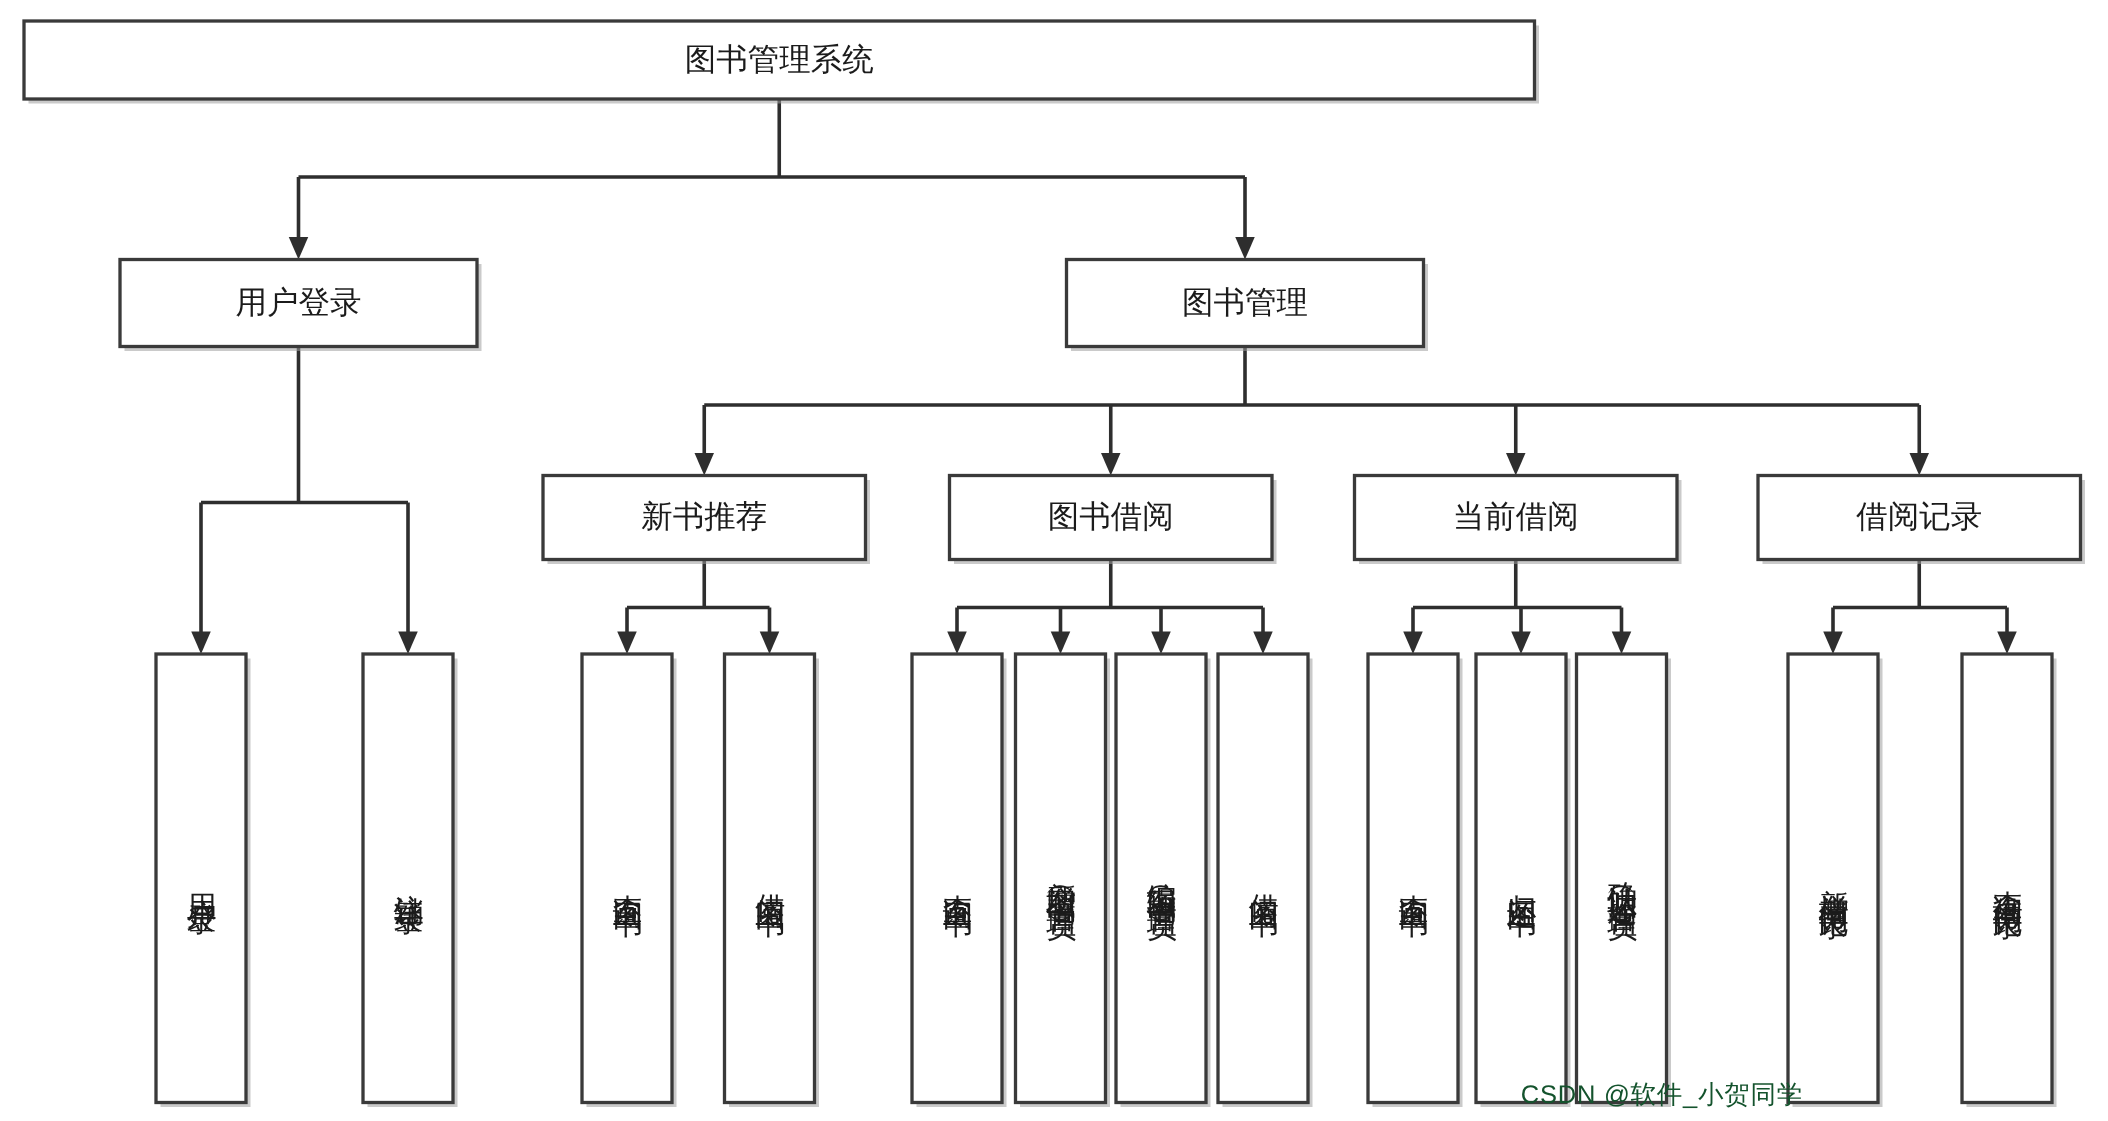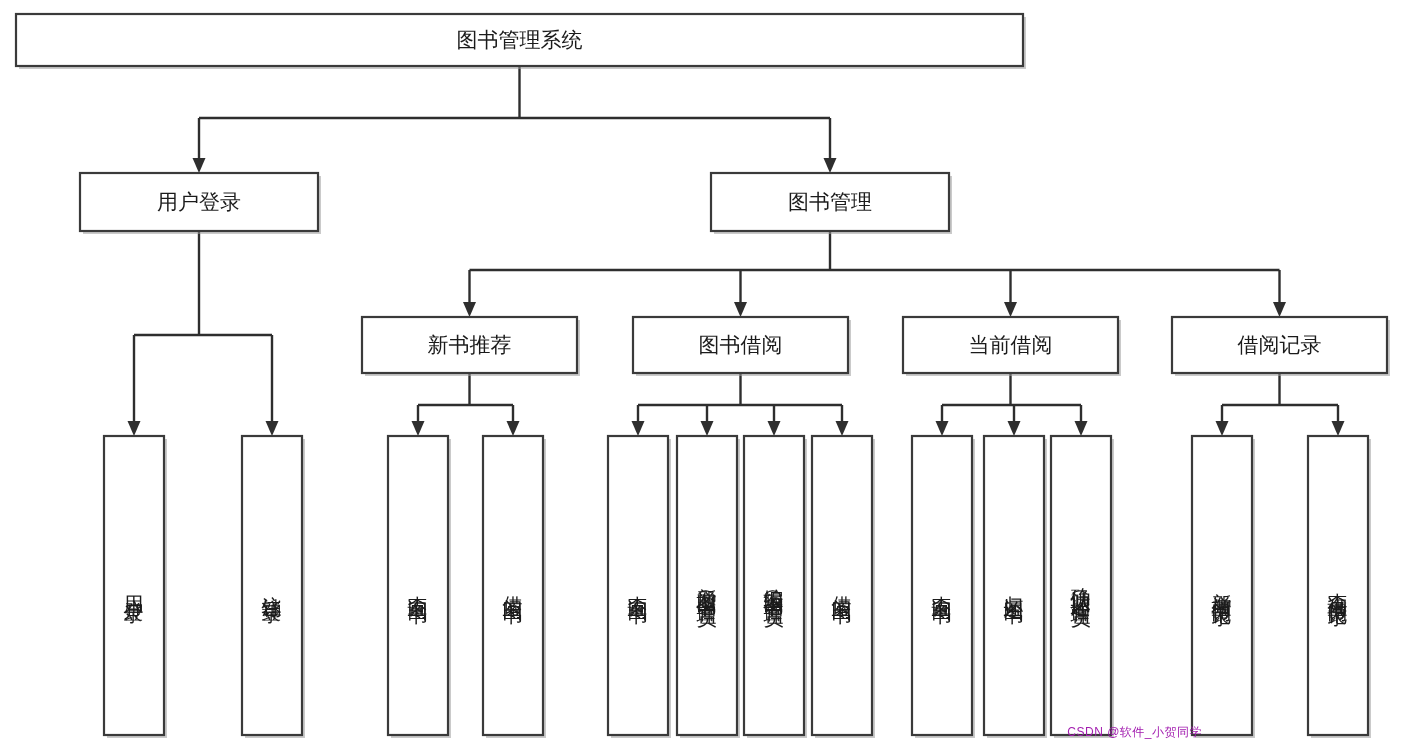--- a/index.html
+++ b/index.html
@@ -51,22 +51,22 @@
     font-size: 21px;
     fill: #1b1b1b;
     text-anchor: middle;
     dominant-baseline: middle;
   }
   .watermark {
     position: absolute;
     right: 10px;
     bottom: 6px;
     font-family: "Liberation Sans", "DejaVu Sans", sans-serif;
-    font-size: 12px;
-    color: #a21caf;
+    font-size: 17px;
+    color: #14532d;
     letter-spacing: 0.5px;
     white-space: nowrap;
     user-select: none;
   }
   
   .leaf-vtext {
     position: absolute;
     display: flex;
     align-items: center;
     justify-content: center;

